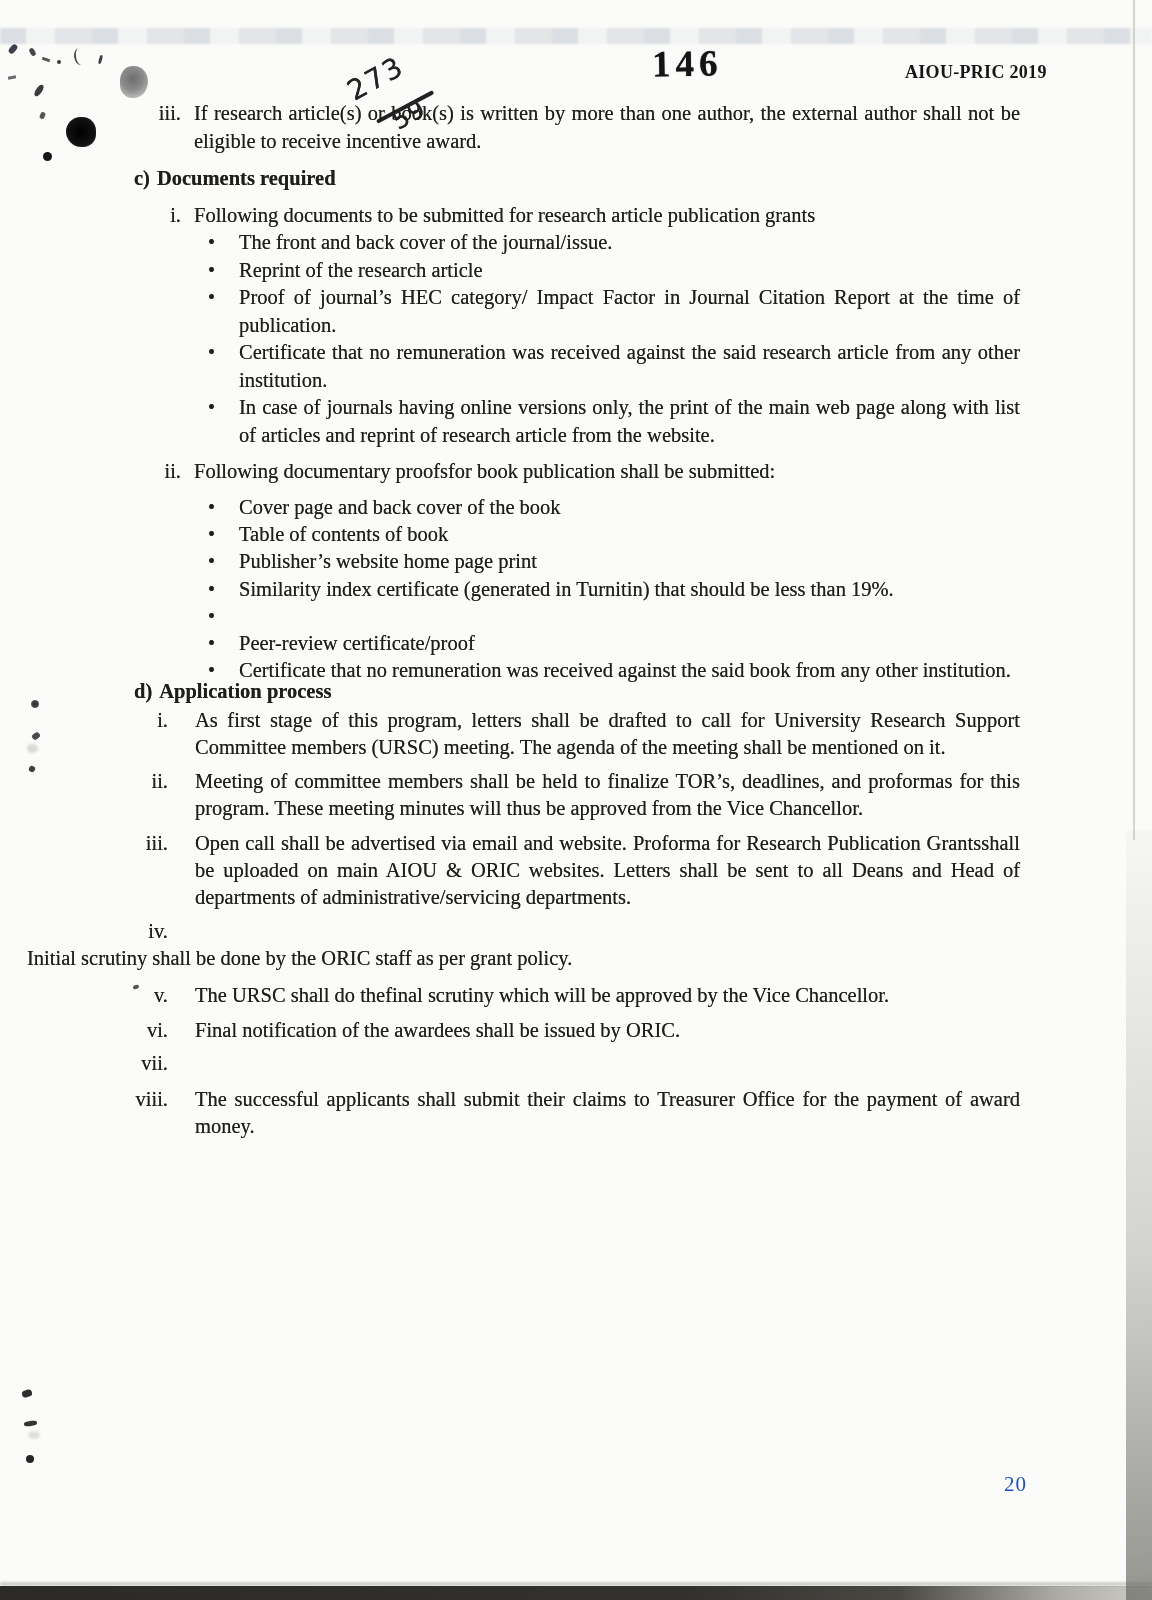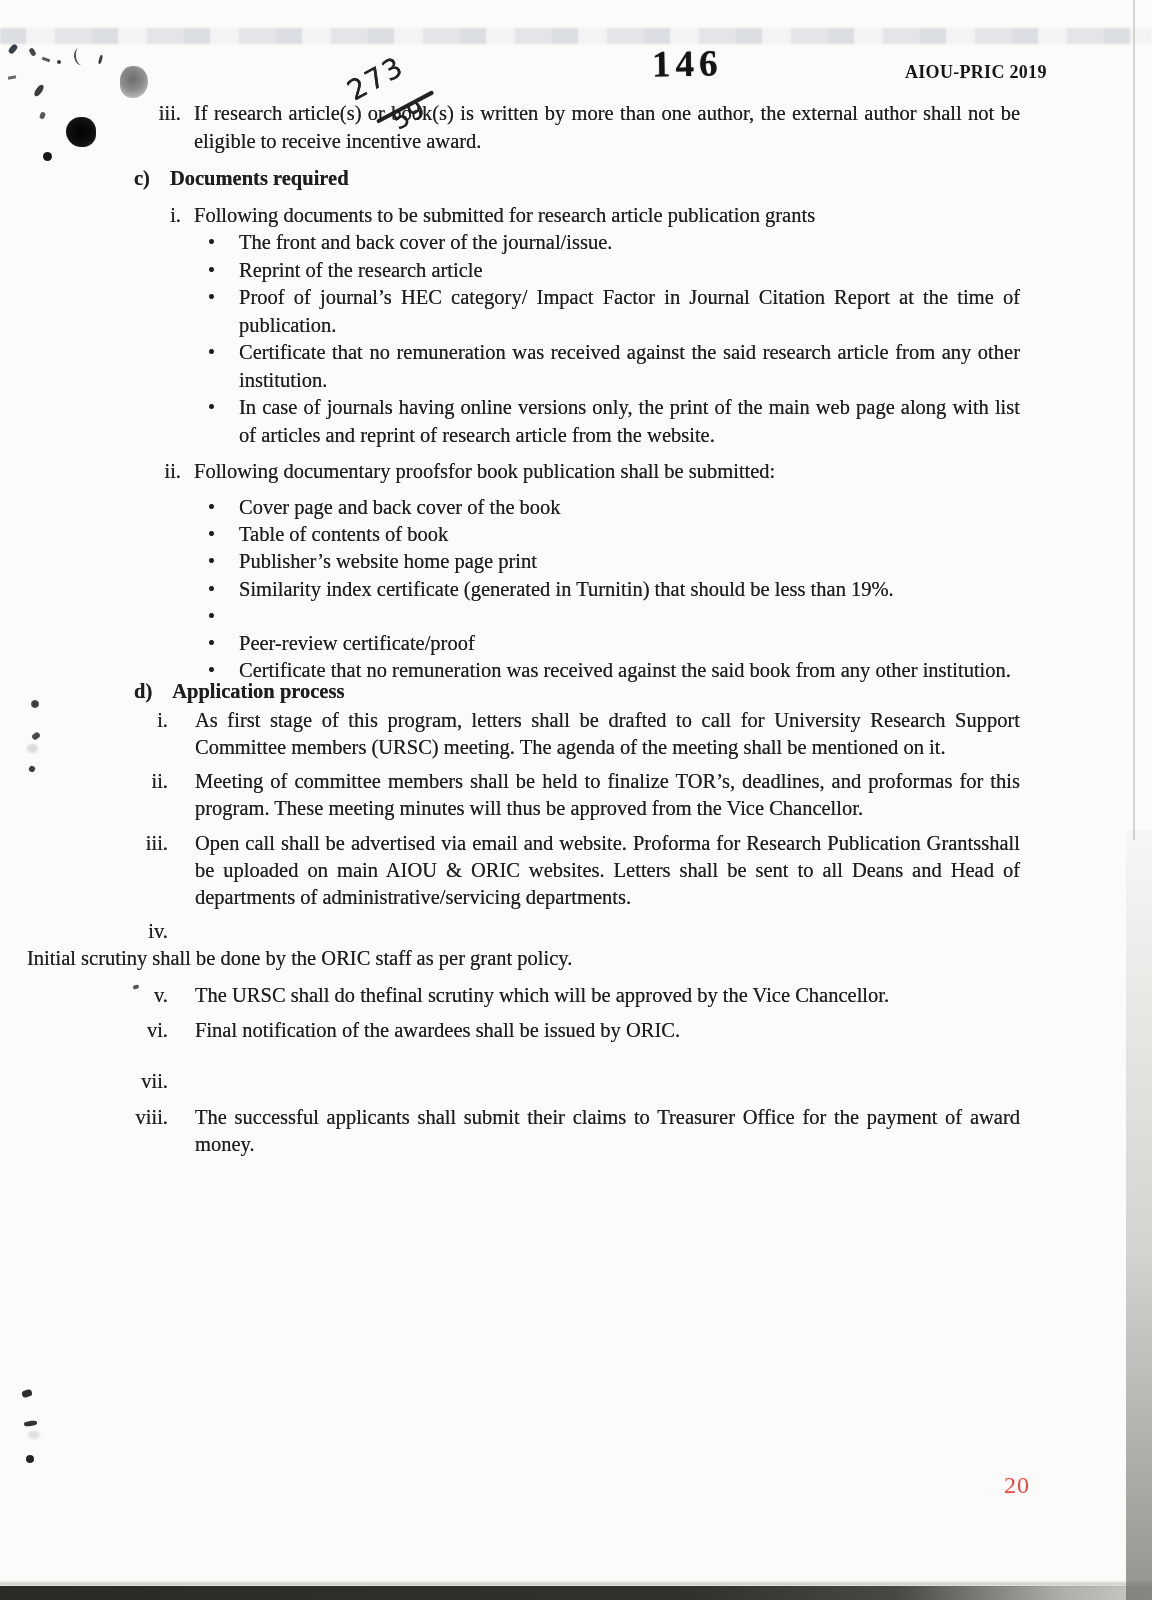--- a/index.html
+++ b/index.html
@@ -103,43 +103,43 @@
     text-shadow:0 0 0.5px rgba(25,25,25,0.75);
   }
   .row{display:flex;align-items:flex-start;line-height:27.5px;}
   .row .lbl{flex:none;width:181px;text-align:right;}
   .row .txt{flex:none;margin-left:13px;width:826px;}
   .just{text-align:justify;}
   .d-row{line-height:27px;}
   .d-row .lbl{width:168px;}
   .d-row .txt{margin-left:27px;width:825px;text-align:justify;}
   .heading{padding-left:134px;font-weight:700;line-height:27.5px;display:flex;}
-  .heading .h-title{margin-left:20px;}
+  .heading .h-title{margin-left:7px;}
   .bullets{margin-left:208px;}
   .b-row{display:flex;align-items:flex-start;line-height:27.5px;}
   .b-row .b-dot{flex:none;width:31px;font-size:20px;}
   .b-row .b-txt{flex:none;width:781px;}
   .bullets.book .b-row{line-height:27.2px;}
   
   .m-head-c{margin-top:9.5px;}
   .m-item-i{margin-top:9.5px;}
   .m-item-ii{margin-top:9px;}
   .m-book{margin-top:8.5px;}
   .m-head-d{margin-top:-6.5px;}
   .m-d1{margin-top:2px;}
   .m-d2{margin-top:7px;}
   .m-d3{margin-top:8px;}
   .m-d4{margin-top:7px;flex-direction:column;}
   .m-d5{margin-top:10px;}
   .m-d6{margin-top:8px;}
-  .m-d7{margin-top:24px;}
+  .m-d7{margin-top:6px;}
   .m-d8{margin-top:9px;}
   .page-num{
     position:absolute;left:1004px;top:1472px;
-    font-size:24px;color:#ef4444;letter-spacing:1px;
+    font-size:21px;color:#1d4ed8;letter-spacing:1px;
   }
 </style>
 </head>
 <body>
 
 <div class="sheet">
 
   <div class="scan-band-top"></div>
   <div class="page-edge-line"></div>
   <div class="ink sc1"></div>

